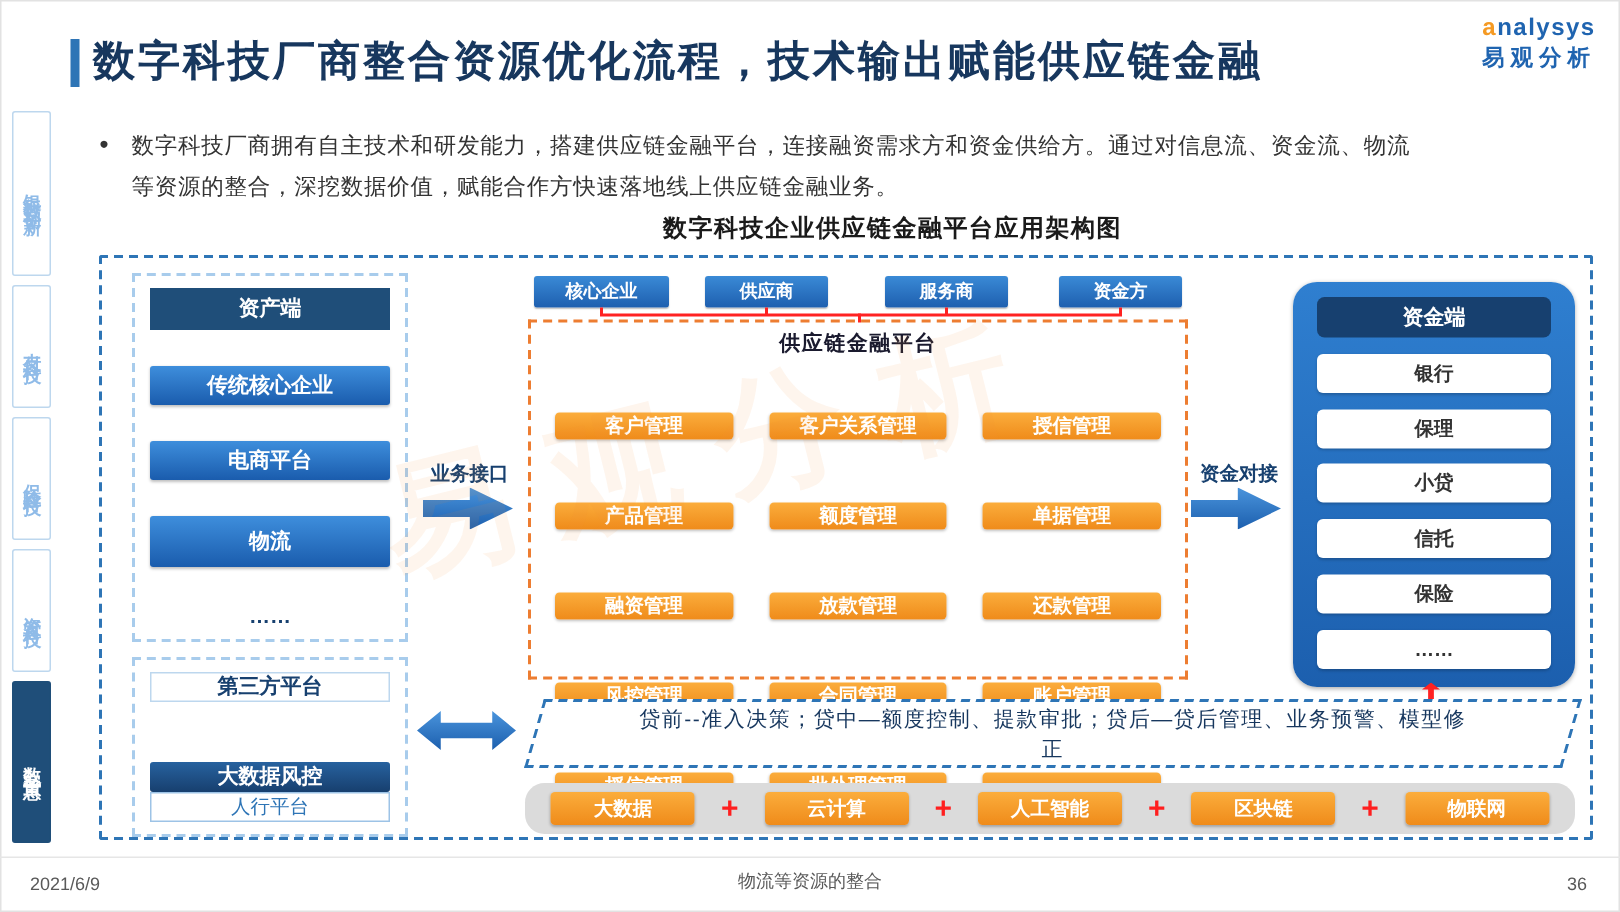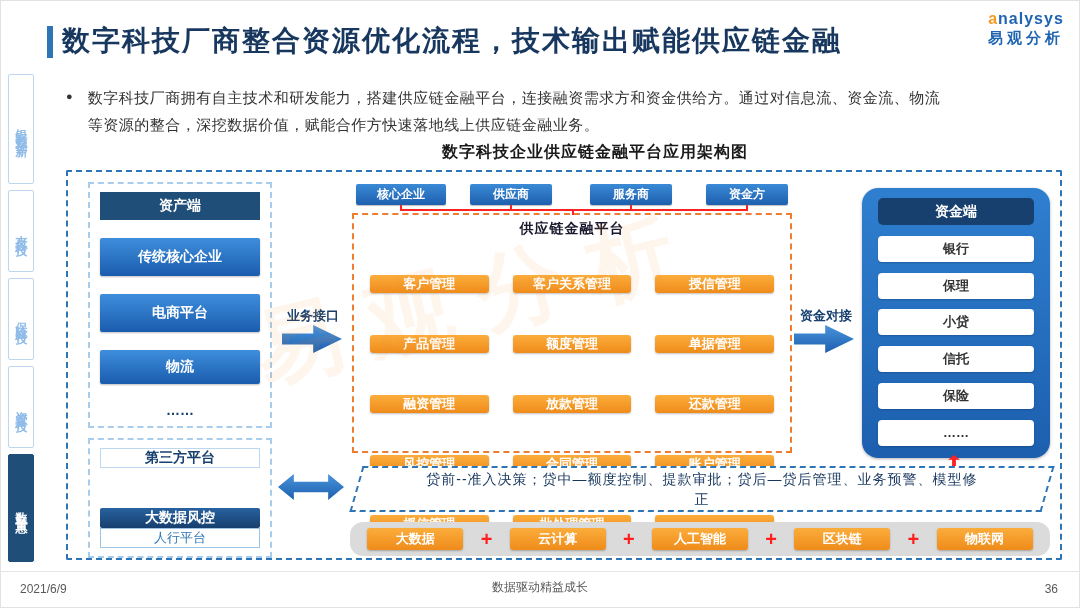--- a/index.html
+++ b/index.html
@@ -29,21 +29,21 @@
     writing-mode:vertical-lr; text-orientation:upright;
     display:flex; align-items:center; justify-content:center;
     font-size:12px; font-weight:bold; letter-spacing:3px;
   }
   .side-tab.active { background:#1F4E79; border-color:#1F4E79; color:#fff; }
   
   .main-frame { position:absolute; left:66px; top:170px; width:996px; height:390px; border:2px dashed #2E75B6; border-radius:2px; }
   
   .asset-panel { position:absolute; left:88px; top:182px; width:184px; height:246px; border:2px dashed #A8CCEC; padding:8px 10px; display:flex; flex-direction:column; justify-content:space-between; }
   .hdr-navy { height:28px; background:#1F4E79; color:#fff; font-size:14px; font-weight:bold; display:flex; align-items:center; justify-content:center; }
-  .box-blue { height:38px; background:linear-gradient(180deg,#3E8EDC,#1A5CAD); border-radius:2px; color:#fff; font-size:14px; font-weight:bold; display:flex; align-items:center; justify-content:center; box-shadow:0 1px 2px rgba(0,0,0,.25); }
+  .box-blue { height:26px; background:linear-gradient(180deg,#3E8EDC,#1A5CAD); border-radius:2px; color:#fff; font-size:14px; font-weight:bold; display:flex; align-items:center; justify-content:center; box-shadow:0 1px 2px rgba(0,0,0,.25); }
   .dots-blue { text-align:center; color:#17406F; font-size:14px; font-weight:bold; }
   .tp-panel { position:absolute; left:88px; top:438px; width:184px; height:120px; border:2px dashed #A8CCEC; padding:8px 10px; display:flex; flex-direction:column; justify-content:center; }
   .tp-header { height:24px; border:1px solid #BDD7EE; background:#fff; color:#17406F; font-size:14px; font-weight:bold; display:flex; align-items:center; justify-content:center; }
   .tp-primary { height:30px; background:linear-gradient(180deg,#27629F,#173F6E); color:#fff; font-size:14px; font-weight:bold; display:flex; align-items:center; justify-content:center; border-radius:2px;margin-top:40px; }
   .tp-secondary { height:24px; border:1px solid #9DC3E6; background:#fff; color:#2E75B6; font-size:13px; display:flex; align-items:center; justify-content:center; }
   
   .flow-label { position:absolute; width:72px; text-align:center; font-size:13px; font-weight:bold; color:#17406F; }
   .arrow-right { position:absolute; background:linear-gradient(180deg,#4A94DC,#1C5FAE);
     clip-path:polygon(0 30%, 52% 30%, 52% 0, 100% 50%, 52% 100%, 52% 70%, 0 70%); }
   .arrow-double-h { position:absolute; background:linear-gradient(180deg,#4A94DC,#1C5FAE);
@@ -184,16 +184,16 @@
     <span class="plus">+</span>
     <div class="tech-box">人工智能</div>
     <span class="plus">+</span>
     <div class="tech-box">区块链</div>
     <span class="plus">+</span>
     <div class="tech-box">物联网</div>
   </div>
 
   <div class="footer-line"></div>
   <div class="footer-date">2021/6/9</div>
-  <div class="footer-center">数据驱动精益成长</div>
+  <div class="footer-center">物流等资源的整合</div>
   <div class="footer-page">36</div>
 
 </div>
 
 </body></html>

